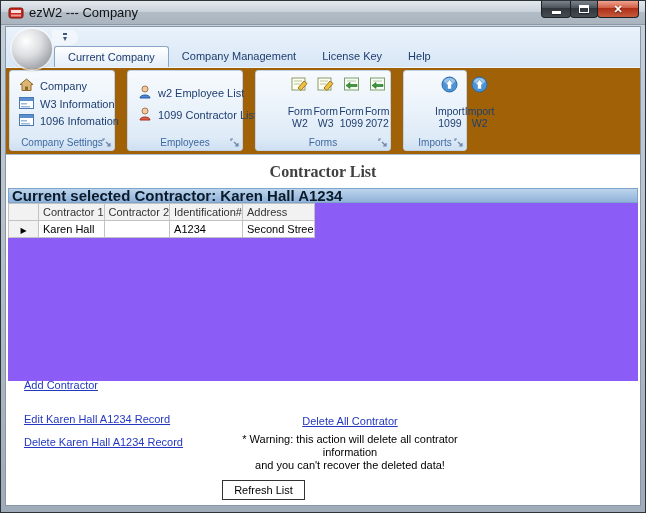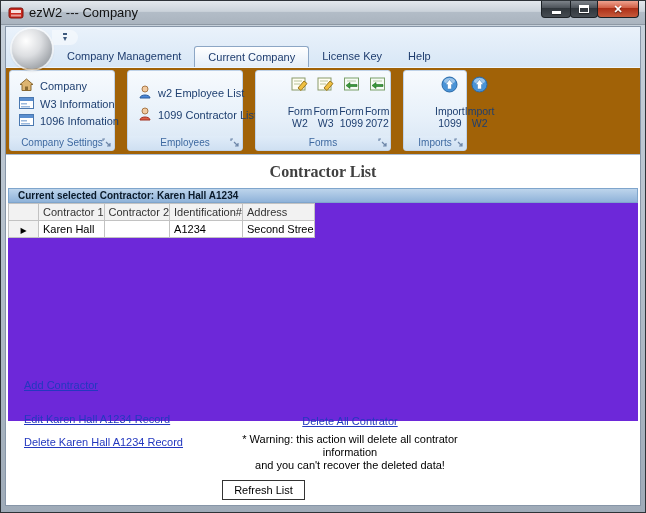--- a/index.html
+++ b/index.html
@@ -60,22 +60,22 @@
   .hlist { display:flex; justify-content:space-evenly; padding-top:5px;padding-left:31px; }
   .bigbtn { width:33px; display:flex; flex-direction:column; align-items:center;
             font-size:10.5px; color:#1e3f70; line-height:12px; cursor:pointer; }
   .bigbtn .bic { margin-bottom:10px; }
   
   .content { position:absolute; top:128px; left:0; right:0; bottom:0; background:#fff; }
   .page-title { margin-top:8px; text-align:center; font-family:"Liberation Serif",serif;
                 font-weight:bold; font-size:16px; color:#404040; }
   .selbar { position:absolute; top:33px; left:2px; right:2px; height:15px;
             background:linear-gradient(#bdd4ec,#8fb3d9); border:1px solid #7fa5cc;
-            font-size:10px; font-weight:bold; color:#0a1a2a; line-height:14px; padding-left:9px; }
-  .grayarea { position:absolute; top:48px; left:2px; right:2px; height:218px; background:#6d28d9; }
+            font-size:15px; font-weight:bold; color:#0a1a2a; line-height:14px; padding-left:3px; }
+  .grayarea { position:absolute; top:48px; left:2px; right:2px; height:178px; background:#8b5cf6; }
   table.grid { border-collapse:collapse; table-layout:fixed; font-size:11px; }
   table.grid th, table.grid td { border:1px solid #c2c2c2; height:17px; padding:0 0 0 4px;
             text-align:left; font-weight:normal; white-space:nowrap; overflow:hidden; }
   table.grid th { background:#f2f2f2; color:#333; }
   table.grid td { background:#fff; color:#000; }
   table.grid .sel { width:30px; background:#f2f2f2; text-align:center; padding:0; }
   table.grid .c1 { width:64px; } table.grid .c2 { width:58px; }
   table.grid .c3 { width:62px; } table.grid .c4 { width:68px; }
   .selglyph { font-size:8px; color:#000; }
   a.lnk { font-size:11px; color:#2338bf; text-decoration:underline; cursor:pointer; }
@@ -116,22 +116,22 @@
   </div>
 
   <div class="client">
 
     <div class="tabsrow">
       <div class="orb"></div>
       <div class="qat">
         <span>▾</span>
       </div>
       <div class="tabs">
+        <div class="tab active">Current Company</div>
         <div class="tab">Company Management</div>
-        <div class="tab active">Current Company</div>
         <div class="tab">License Key</div>
         <div class="tab">Help</div>
       </div>
     </div>
 
     <div class="groupsrow">
 
       <div class="group g1">
         <div class="vlist">
           <div class="item">

